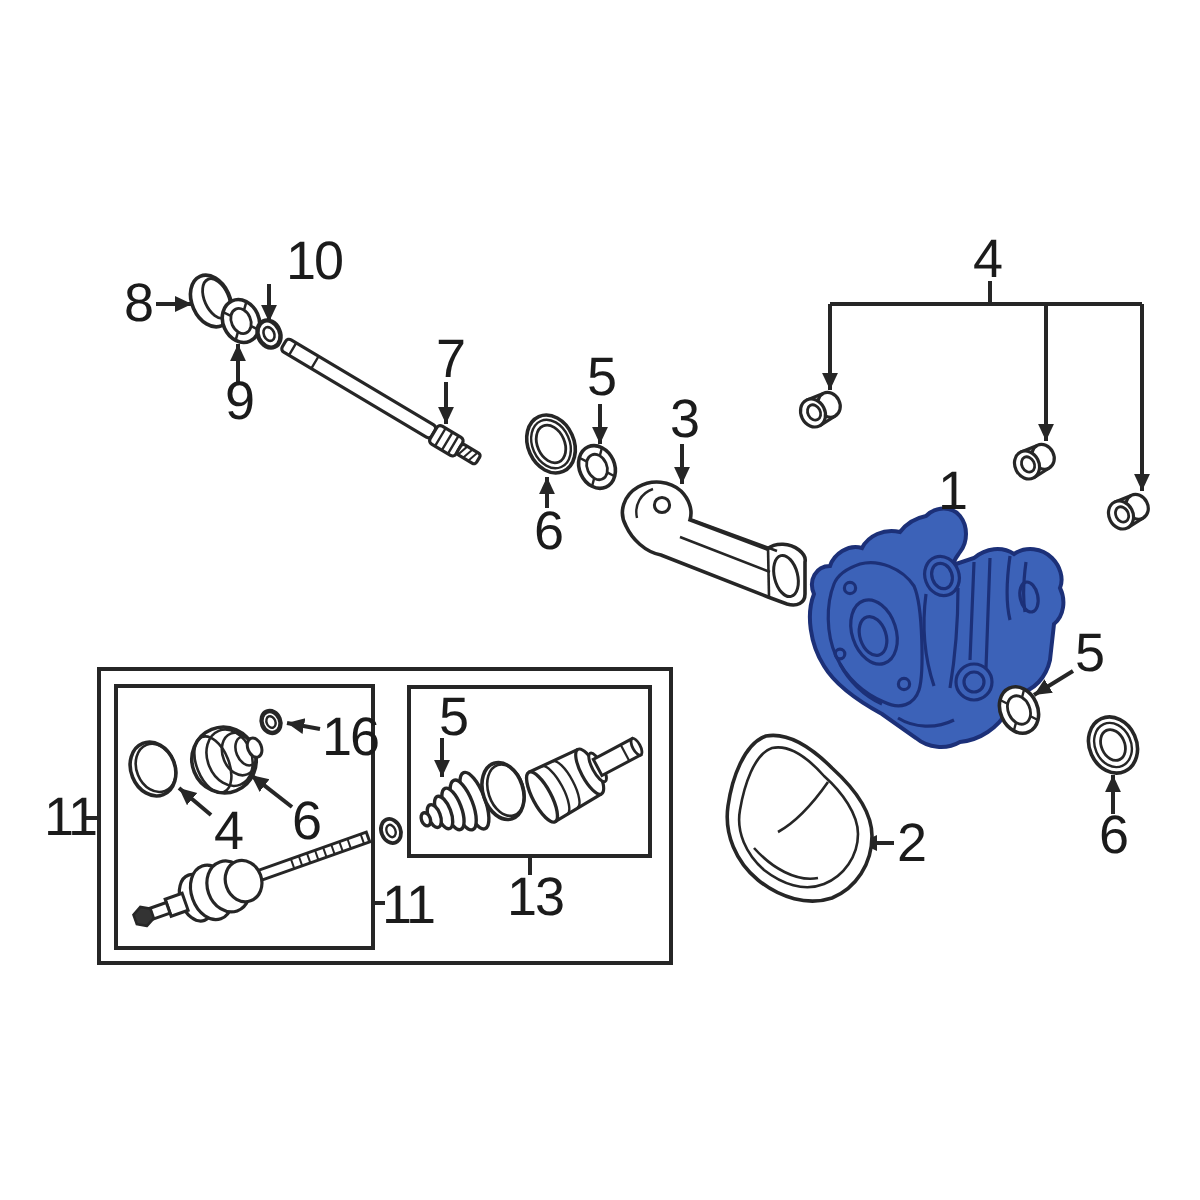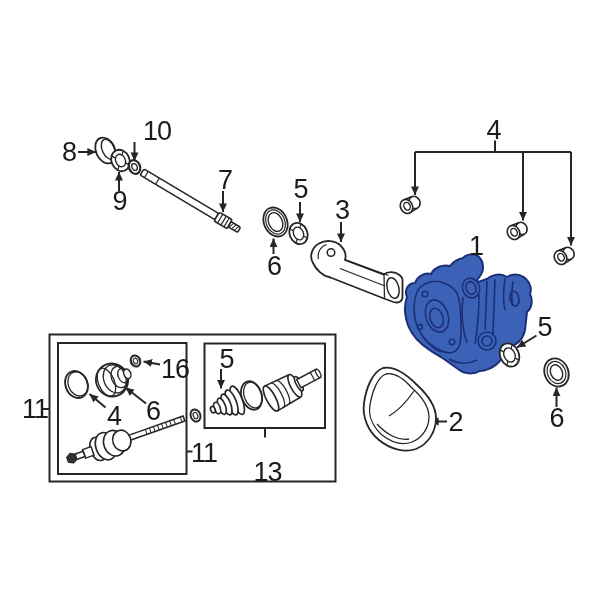--- a/index.html
+++ b/index.html
@@ -212,19 +212,19 @@
 <div class="callout" style="left:300.5px;top:189px">5</div>
 <div class="callout" style="left:544.5px;top:326.5px">5</div>
 <div class="callout" style="left:274px;top:265.5px">6</div>
 <div class="callout" style="left:556.5px;top:417.5px">6</div>
 <div class="callout" style="left:225px;top:180px">7</div>
 <div class="callout" style="left:69px;top:152px">8</div>
 <div class="callout" style="left:119.5px;top:200.5px">9</div>
 <div class="callout" style="left:157px;top:130.5px">10</div>
 <div class="callout" style="left:35px;top:409px">11</div>
 <div class="callout" style="left:204px;top:452.5px">11</div>
-<div class="callout" style="left:267.5px;top:472px">13</div>
+<div class="callout" style="left:267.5px;top:449px">13</div>
 <div class="callout" style="left:153px;top:410.5px">6</div>
 <div class="callout" style="left:226.5px;top:358.5px">5</div>
 <div class="callout" style="left:175px;top:368.5px">16</div>
 <div class="callout" style="left:114px;top:415.5px">4</div>
 
 </div>
 
 </body></html>

